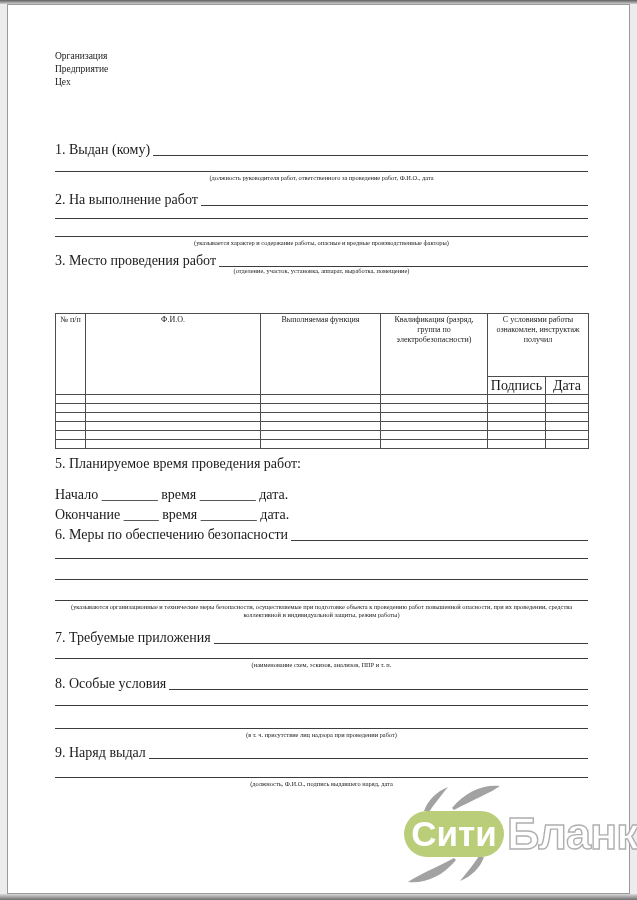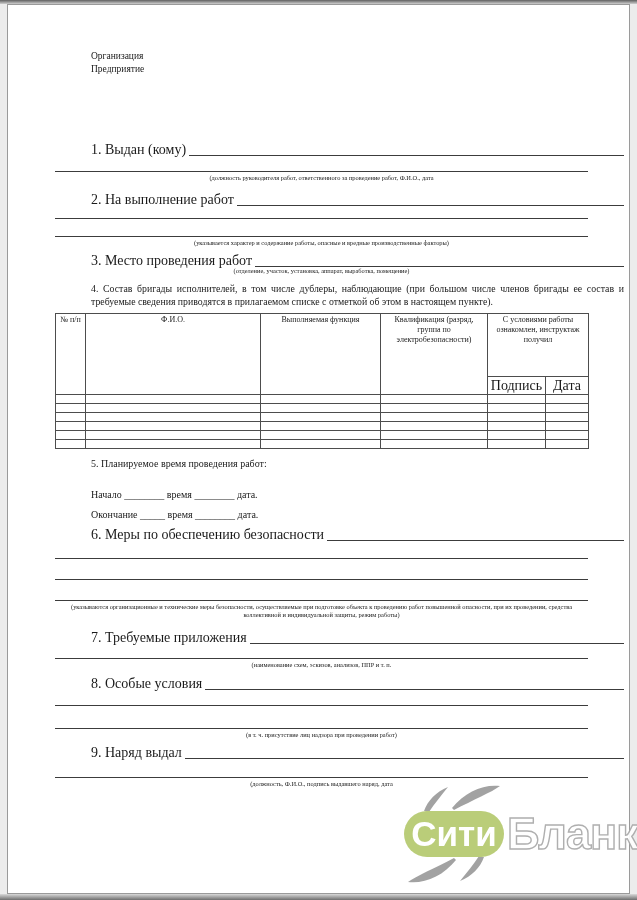--- a/index.html
+++ b/index.html
@@ -17,39 +17,39 @@
   .edge-bottom {
     position: absolute; left: 0; bottom: 0; width: 637px; height: 6px;
     background: linear-gradient(#d9d9d9, #6e6e6e);
   }
   .sheet {
     position: absolute; left: 7px; top: 4px;
     width: 621px; height: 888px;
     background: #ffffff;
     border: 1px solid #9a9a9a;
   }
-  .blk { position: absolute; left: 47px; width: 533px; margin-left: 36px; }
+  .blk { position: absolute; left: 47px; width: 533px; }
   .org-block { top: 45px; font-size: 9.5px; line-height: 13px; }
   .title-block {
     top: 96px; text-align: center; font-weight: bold;
     font-size: 10.5px; line-height: 13px; letter-spacing: 0.6px;
   }
   .fillrow { display: flex; align-items: flex-start; font-size: 14px; line-height: 12px; }
   .fillrow .lbl { white-space: nowrap; }
   .fill {
     flex: 1; height: 11px; margin-left: 3px;
     border-bottom: 1px solid #3c3c3c;
   }
   .hline { position: absolute; left: 47px; width: 533px; height: 0; border-top: 1px solid #3c3c3c; }
   .cap {
     position: absolute; left: 47px; width: 533px;
     text-align: center; font-size: 6.4px; line-height: 7.6px; color: #222;
   }
   .para { font-size: 9.8px; line-height: 13px; text-align: justify; }
-  .plain { font-size: 10px; line-height: 12px; }
+  .plain { font-size: 14px; line-height: 12px; }
 
   table.brigade {
     position: absolute; left: 47px; top: 308px;
     border-collapse: collapse; table-layout: fixed;
     width: 533px;
     border-radius: 32px;
   }
   table.brigade th, table.brigade td {
     border: 1px solid #4d4d4d;
     font-weight: normal;
@@ -68,20 +68,21 @@
 <body>
 
 <div class="edge-top"></div>
 <div class="edge-bottom"></div>
 
 <div class="sheet">
 
   <div class="blk org-block">
     <div>Организация</div>
     <div>Предприятие</div>
+    <div>Цех</div>
   </div>
 
 
   <div class="blk fillrow" style="top:139px">
     <span class="lbl">1. Выдан (кому)</span>
     <span class="fill"></span>
   </div>
   <div class="hline" style="top:166px"></div>
   <div class="cap" style="top:169px">(должность руководителя работ, ответственного за проведение работ, Ф.И.О., дата</div>
 
@@ -92,21 +93,20 @@
   <div class="hline" style="top:213px"></div>
   <div class="hline" style="top:231px"></div>
   <div class="cap" style="top:234px">(указывается характер и содержание работы, опасные и вредные производственные факторы)</div>
 
   <div class="blk fillrow" style="top:250px">
     <span class="lbl">3. Место проведения работ</span>
     <span class="fill"></span>
   </div>
   <div class="cap" style="top:262px">(отделение, участок, установка, аппарат, выработка, помещение)</div>
 
-  <div class="blk para" style="top:277px">4. Состав бригады исполнителей, в том числе дублеры, наблюдающие (при большом числе членов бригады ее состав и требуемые сведения приводятся в прилагаемом списке с отметкой об этом в настоящем пункте).</div>
 
   <table class="brigade">
     <colgroup>
       <col style="width:30px">
         <col style="width:175px">
         <col style="width:120px">
       <col style="width:107px">
         <col style="width:58px">
         <col style="width:43px">
     </colgroup>

